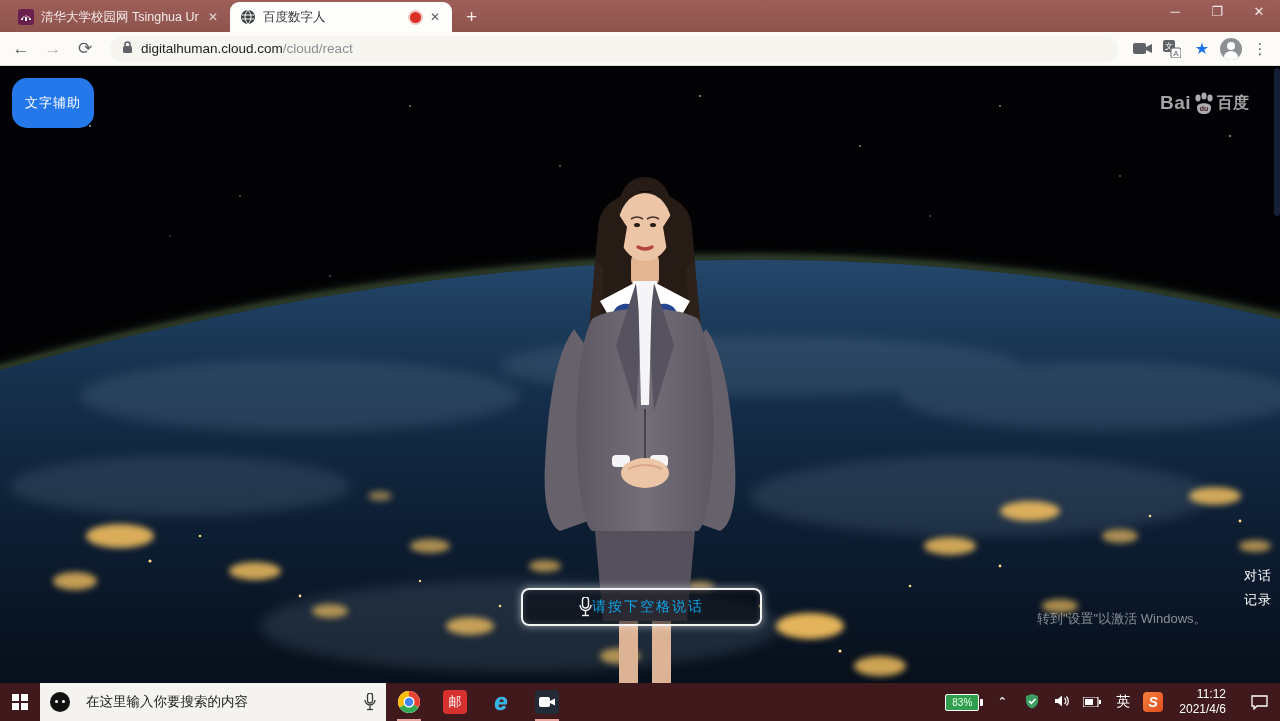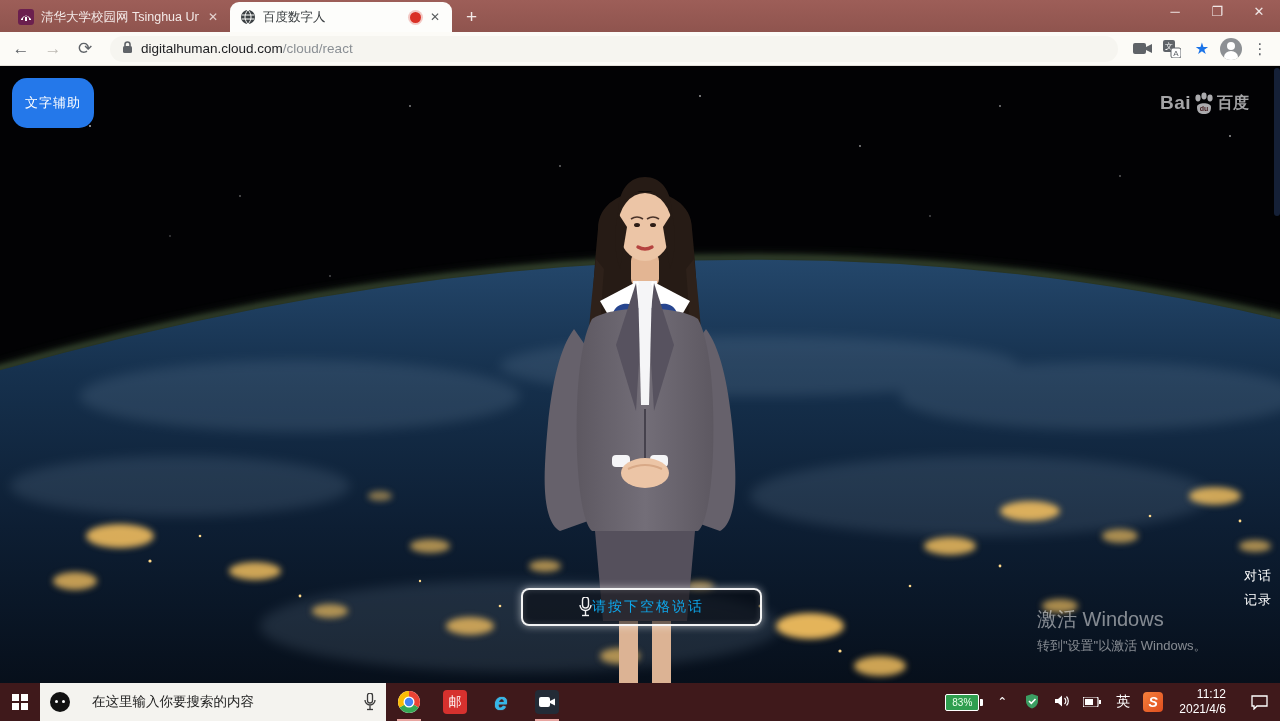--- a/index.html
+++ b/index.html
@@ -69,21 +69,21 @@
   .scroll-sliver { position:absolute; right:0; top:2px; width:6px; height:148px;
     background:#17233d; border-radius:3px; opacity:.9; }
 
   
   .taskbar { position:absolute; top:683px; left:0; width:1280px; height:38px;
     background:#3f191b; display:flex; align-items:center; }
   .start { width:40px; height:38px; display:flex; align-items:center; justify-content:center; }
   .winlogo { display:grid; grid-template-columns:7px 7px; grid-template-rows:7px 7px; gap:1.5px; }
   .winlogo i { background:#fff; }
   .tb-search { width:346px; height:38px; background:#f4f3ef; display:flex; align-items:center;
-    gap:22px; padding:0 10px; font-size:13.5px; color:#1b1b1b; }
+    gap:16px; padding:0 10px; font-size:13.5px; color:#1b1b1b; }
   .cortana { width:20px; height:20px; border-radius:50%; background:#111; position:relative; flex:0 0 20px; }
   .cortana::before, .cortana::after { content:""; position:absolute; top:8px; width:3px; height:3px;
     border-radius:50%; background:#fff; }
   .cortana::before { left:5px; } .cortana::after { right:5px; }
   .tb-search .search-label { flex:1; }
   .app-ic { width:46px; height:38px; display:flex; align-items:center; justify-content:center; position:relative; }
   .app-ic.open::after { content:""; position:absolute; bottom:0; left:11px; right:11px; height:2.5px;
     background:#e7a5a0; }
   .mail-sq { width:24px; height:24px; background:#d6312e; border-radius:4px; color:#fff;
     font-size:13px; display:flex; align-items:center; justify-content:center; }
@@ -342,21 +342,20 @@
       </svg>
       <span>请按下空格说话</span>
     </div>
 
     <div class="side-tab">
       <div>对话</div>
       <div>记录</div>
     </div>
 
     <div class="activate">
-      <div class="l1">激活 Windows</div>
       <div class="l2">转到"设置"以激活 Windows。</div>
     </div>
 
     <div class="scroll-sliver"></div>
   </div>
 
   <div class="taskbar">
     <div class="start">
       <span class="winlogo">
           <i></i>

